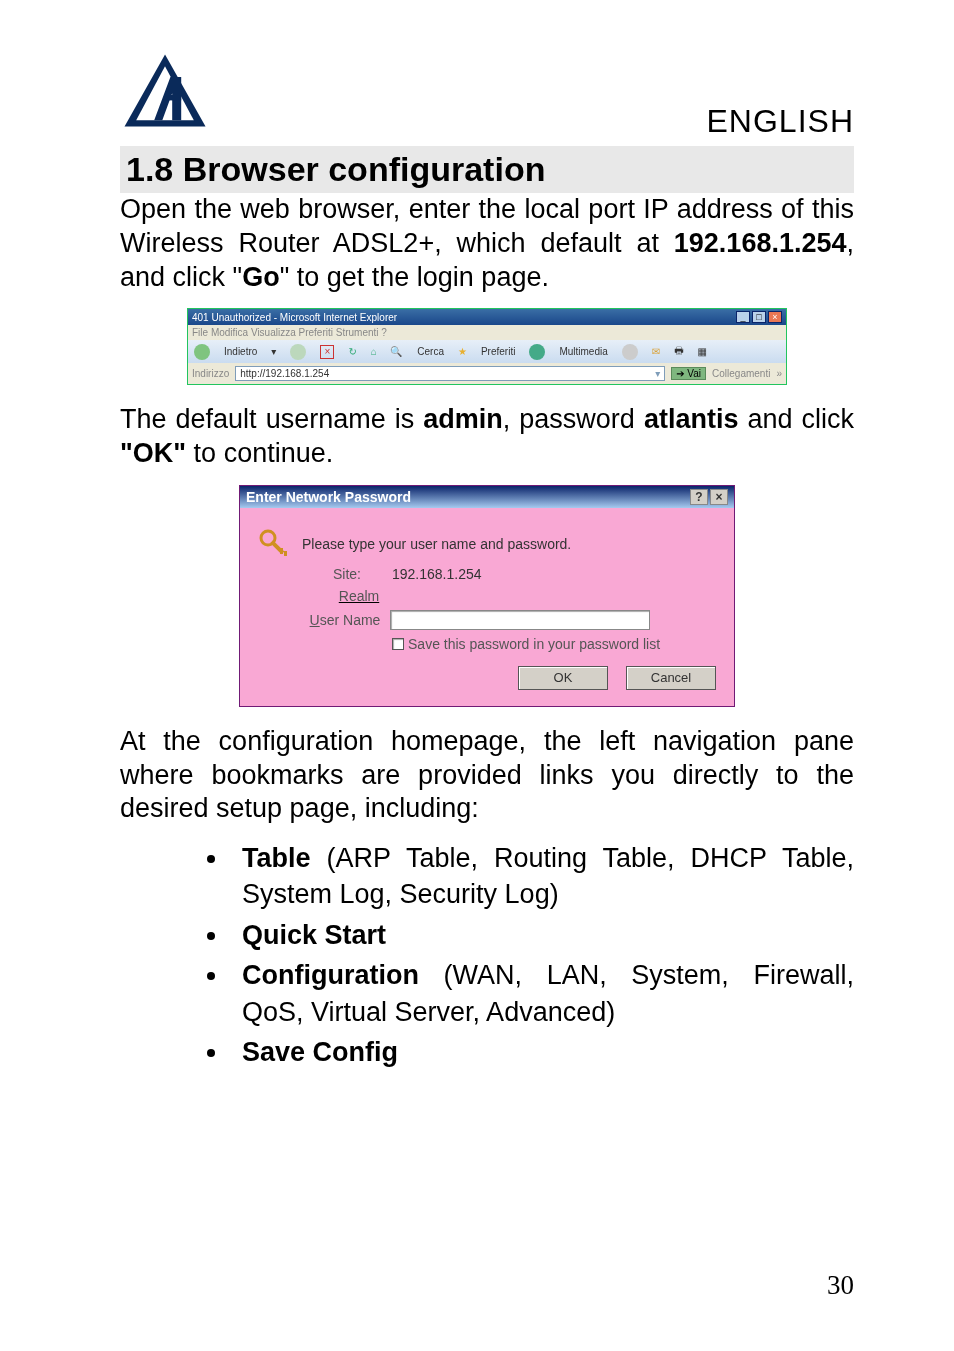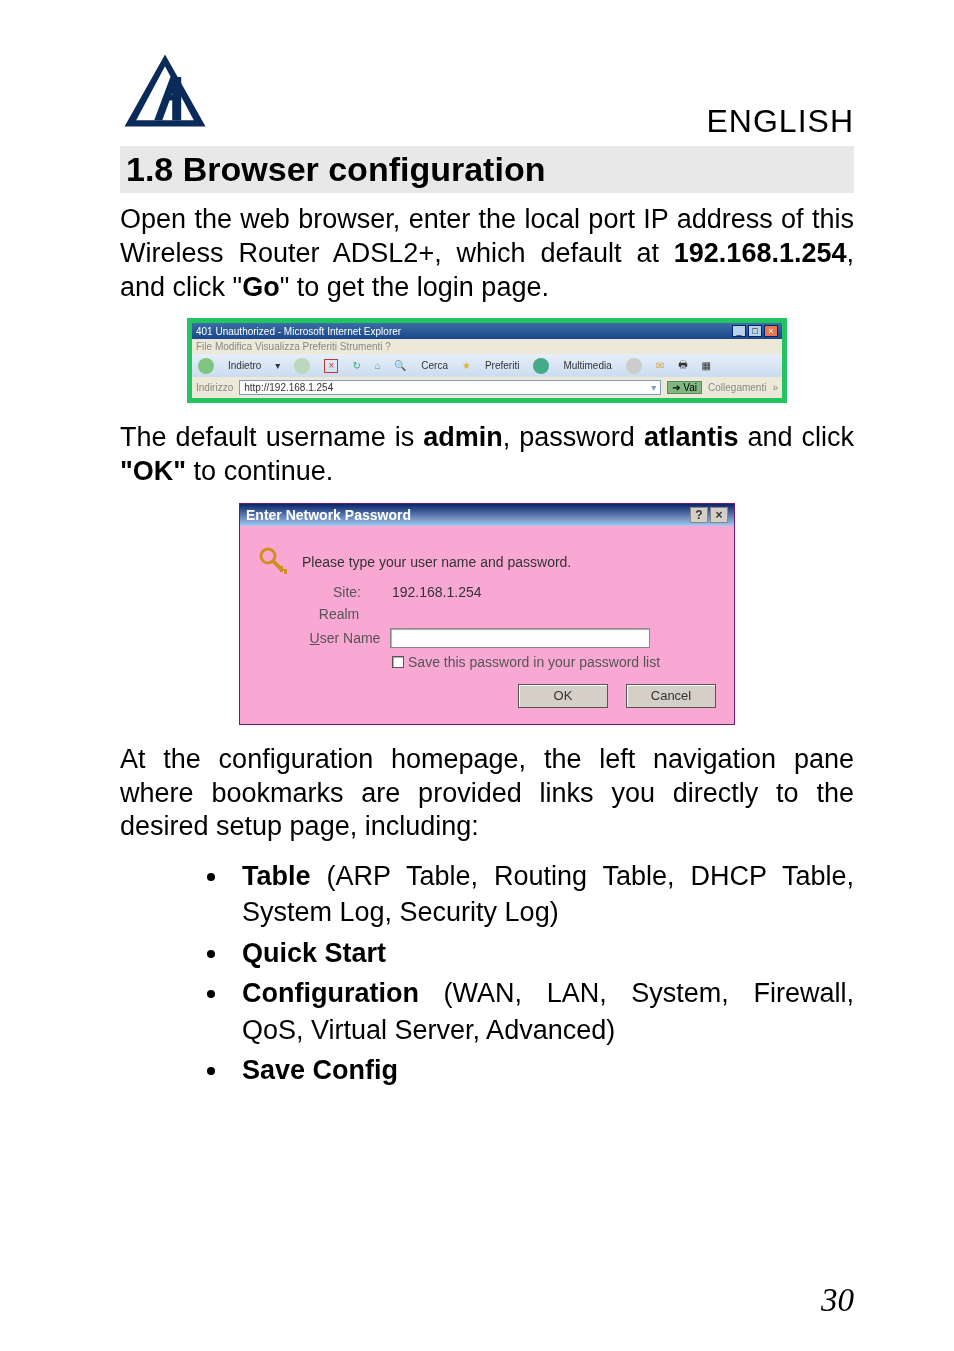--- a/index.html
+++ b/index.html
@@ -13,32 +13,32 @@
       padding: 50px 100px 40px 120px;
     }
     .header-row { display: flex; align-items: flex-end; justify-content: space-between; margin-bottom: 6px; }
     .logo { width: 90px; height: 90px; }
     .lang { font-size: 32px; font-family: Arial; letter-spacing: 1px; }
     .section-title {
       background: #e8e8e8;
       font-size: 34px;
       font-weight: bold;
       padding: 4px 6px;
-      margin-bottom: 10px;
+      margin-bottom: 0;
     }
     .body-text {
       font-size: 27px;
       line-height: 1.25;
       text-align: justify;
       margin-bottom: 14px;
     }
     .body-text b { font-weight: bold; }
     .ie-shot {
       width: 600px;
-      border: 5px solid #22c55e;
+      border: 1px solid #22c55e;
       margin: 8px auto 18px;
       font-family: Tahoma, sans-serif;
       font-size: 10px;
       background: #ece9d8;
     }
     .ie-title {
       background: linear-gradient(#3a6ea5,#1a478a);
       color: #fff;
       padding: 2px 4px;
       display: flex;
@@ -90,21 +90,21 @@
     .dlg-label .ul { text-decoration: underline; }
     .dlg-val { color:#333; }
     .dlg-input { border:1px solid #888; background:#fff; height:20px; width:260px; box-shadow: inset 1px 1px 1px #aaa;}
     .dlg-check { margin-left:90px; display:flex; align-items:center; gap:4px; color:#555; margin-top:6px;}
     .dlg-check .box { width:12px; height:12px; border:1px solid #555; background:#fff; box-shadow: inset 1px 1px 1px #aaa;}
     .dlg-btns { display:flex; gap:18px; justify-content:flex-end; margin-top:14px; }
     .dlg-btn { width:90px; height:24px; background:#d4d0c8; border:1px solid #555; box-shadow: inset 1px 1px 0 #fff; text-align:center; line-height:22px; font-size:13px; color:#333;}
     ul.bullets { margin: 6px 0 0 110px; }
     ul.bullets li { font-size:27px; line-height:1.35; margin-bottom:4px; padding-left: 12px; text-align: justify;}
     ul.bullets li b { font-weight:bold; }
-    .pagenum { position:absolute; bottom:32px; right:100px; font-size:33px; font-family: "Times New Roman", serif; font-style: italic;}
+    .pagenum { position:absolute; bottom:50px; right:100px; font-size:27px; font-family: "Times New Roman", serif;}
   </style>
 </head>
 <body>
 
 <div class="header-row">
   <div class="logo">
     <svg viewBox="0 0 100 100" width="90" height="90">
       <polygon points="50,5 95,85 5,85" fill="#0a2a5a"></polygon>
       <polygon points="50,18 82,78 18,78" fill="#fff"></polygon>
       <path d="M 38 78 L 56 30 L 68 30 L 68 78 L 58 78 L 58 48 L 47 78 Z" fill="#0a2a5a"></path>
@@ -180,21 +180,21 @@
           <rect x="22" y="20" width="3" height="6" fill="#d09020"></rect>
           <rect x="26" y="23" width="3" height="5" fill="#d09020"></rect>
         </svg>
       </span>
       <span class="dlg-val">Please type your user name and password.</span>
     </div>
     <div class="dlg-row" style="margin-left:44px;">
       <span class="dlg-label">Site:</span>
       <span class="dlg-val">192.168.1.254</span>
     </div>
-    <div class="dlg-row" style="margin-left:36px;">
+    <div class="dlg-row" style="margin-left:56px;text-decoration:underline;">
       <span class="dlg-label">Realm</span>
     </div>
     <div class="dlg-row" style="margin-left:42px;">
       <span class="dlg-label"><span class="ul">U</span><span>ser Name</span></span>
       <span class="dlg-input"></span>
     </div>
     <div class="dlg-check" style="margin-left:134px;">
       <span class="box"></span>
       <span><span class="ul">S</span><span>ave this password in your password list</span></span>
     </div>

